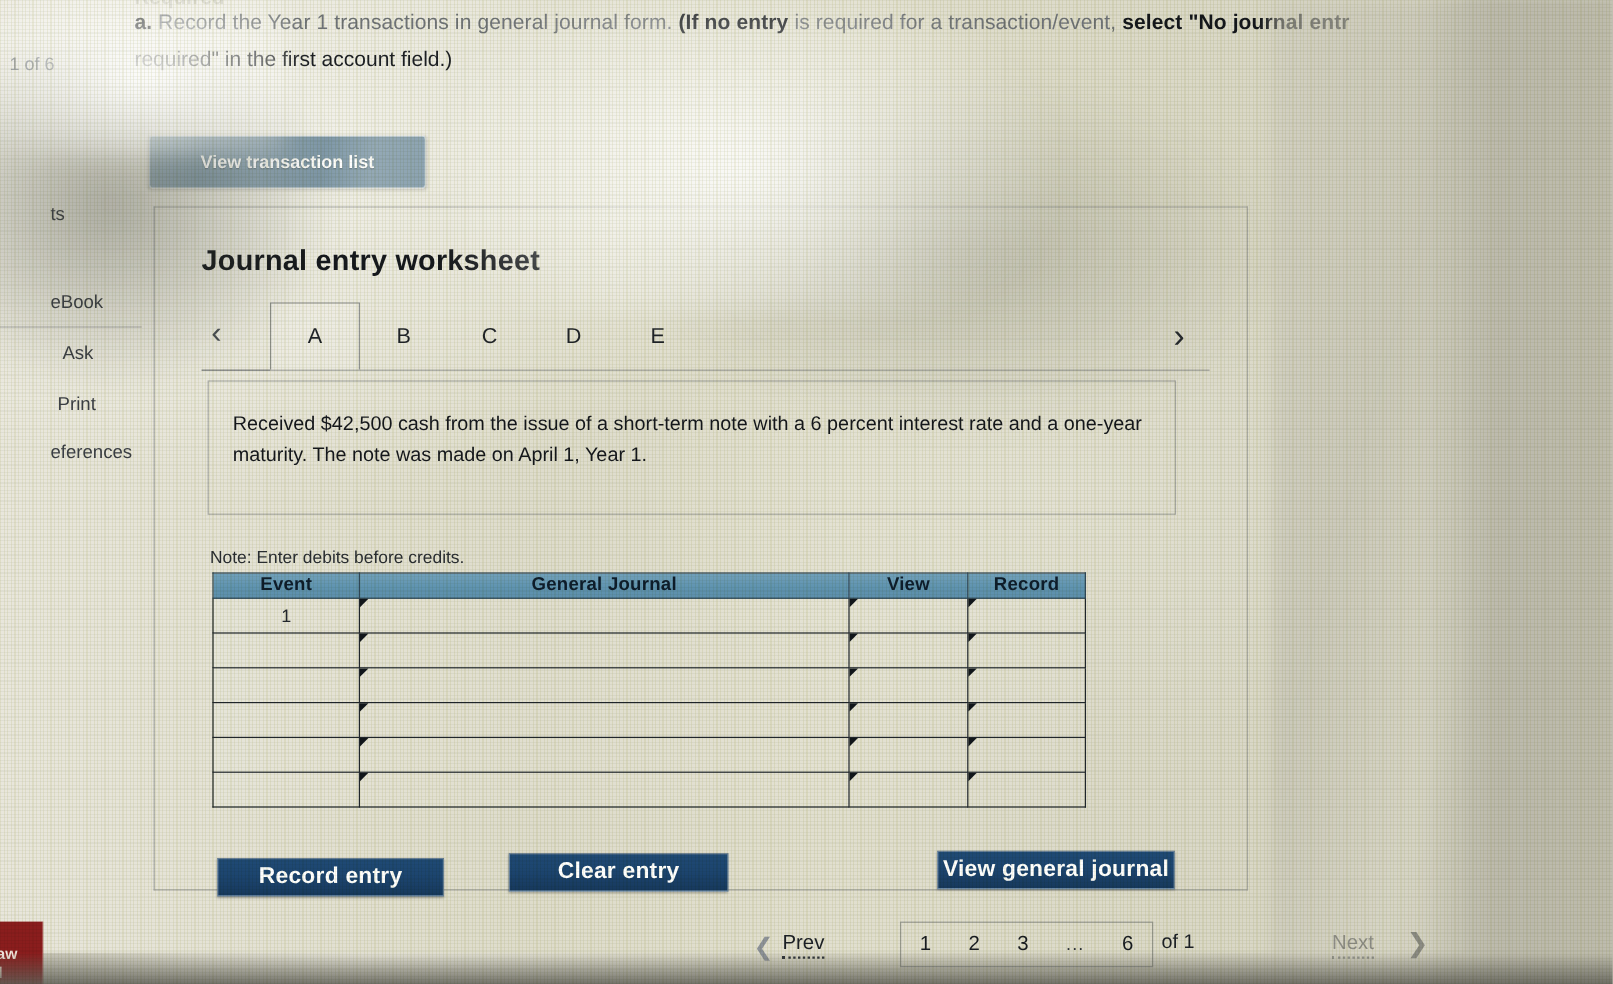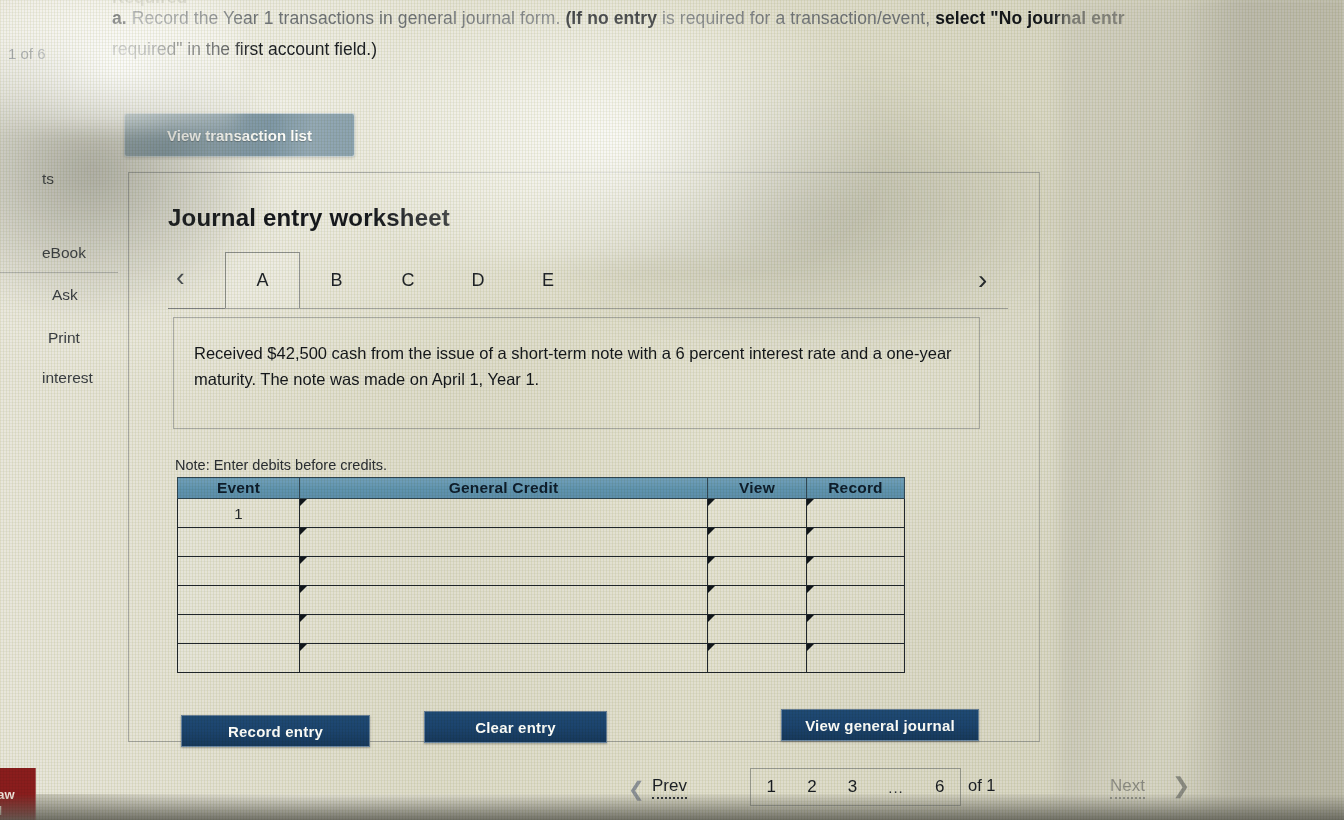--- a/index.html
+++ b/index.html
@@ -228,21 +228,21 @@
   }
   col.c-event  { width: 122px; }
   col.c-gj     { width: 408px; }
   col.c-debit  { width: 99px; }
   col.c-credit { width: 98px; }
 
   
   .abtn {
     position: absolute; height: 32px;
     background: linear-gradient(180deg,#1d4a78 0%, #1a4471 50%, #15395f 100%);
-    color: #ffffff; font-weight: bold; font-size: 15px;
+    color: #ffffff; font-weight: bold; font-size: 19px;
     display: flex; align-items: center; justify-content: center;
     border: 1px solid rgba(255,255,255,0.35);
     box-shadow: 0 1px 2px rgba(0,0,0,0.3);
     letter-spacing: .2px;
   }
   #btn-record  { left: 181px; top: 715px; width: 189px; }
   #btn-clear   { left: 424px; top: 711px; width: 183px; }
   #btn-viewgj  { left: 781px; top: 709px; width: 198px; }
 
   
@@ -308,21 +308,21 @@
     <div id="q-line2">
       <span class="ghost">required"</span><span class="bold"> in the first account field.)</span>
     </div>
 
     <div id="rail">
       <div id="rail-sep"></div>
       <div class="rail-item" id="rail-hints">ts</div>
       <div class="rail-item" id="rail-ebook">eBook</div>
       <div class="rail-item" id="rail-ask">Ask</div>
       <div class="rail-item" id="rail-print">Print</div>
-      <div class="rail-item" id="rail-refs">interest</div>
+      <div class="rail-item" id="rail-refs">eferences</div>
     </div>
 
     <div id="btn-view-transaction">View transaction list</div>
 
     <div id="panel"></div>
 
     <div id="worksheet-title">Journal entry worksheet</div>
 
     <div id="tabs-wrap">
       <div id="tabs-baseline"></div>
@@ -355,21 +355,21 @@
     <table id="jtable">
       <colgroup>
         <col class="c-event">
           <col class="c-gj">
           <col class="c-debit">
           <col class="c-credit">
       </colgroup>
       <thead>
         <tr>
           <th>Event</th>
-          <th>General Credit</th>
+          <th>General Journal</th>
           <th>View</th>
           <th>Record</th>
         </tr>
       </thead>
       <tbody>
         <tr>
           <td class="evt-cell">1</td>
           <td>
               <i class="cellmark"></i>
             </td>

